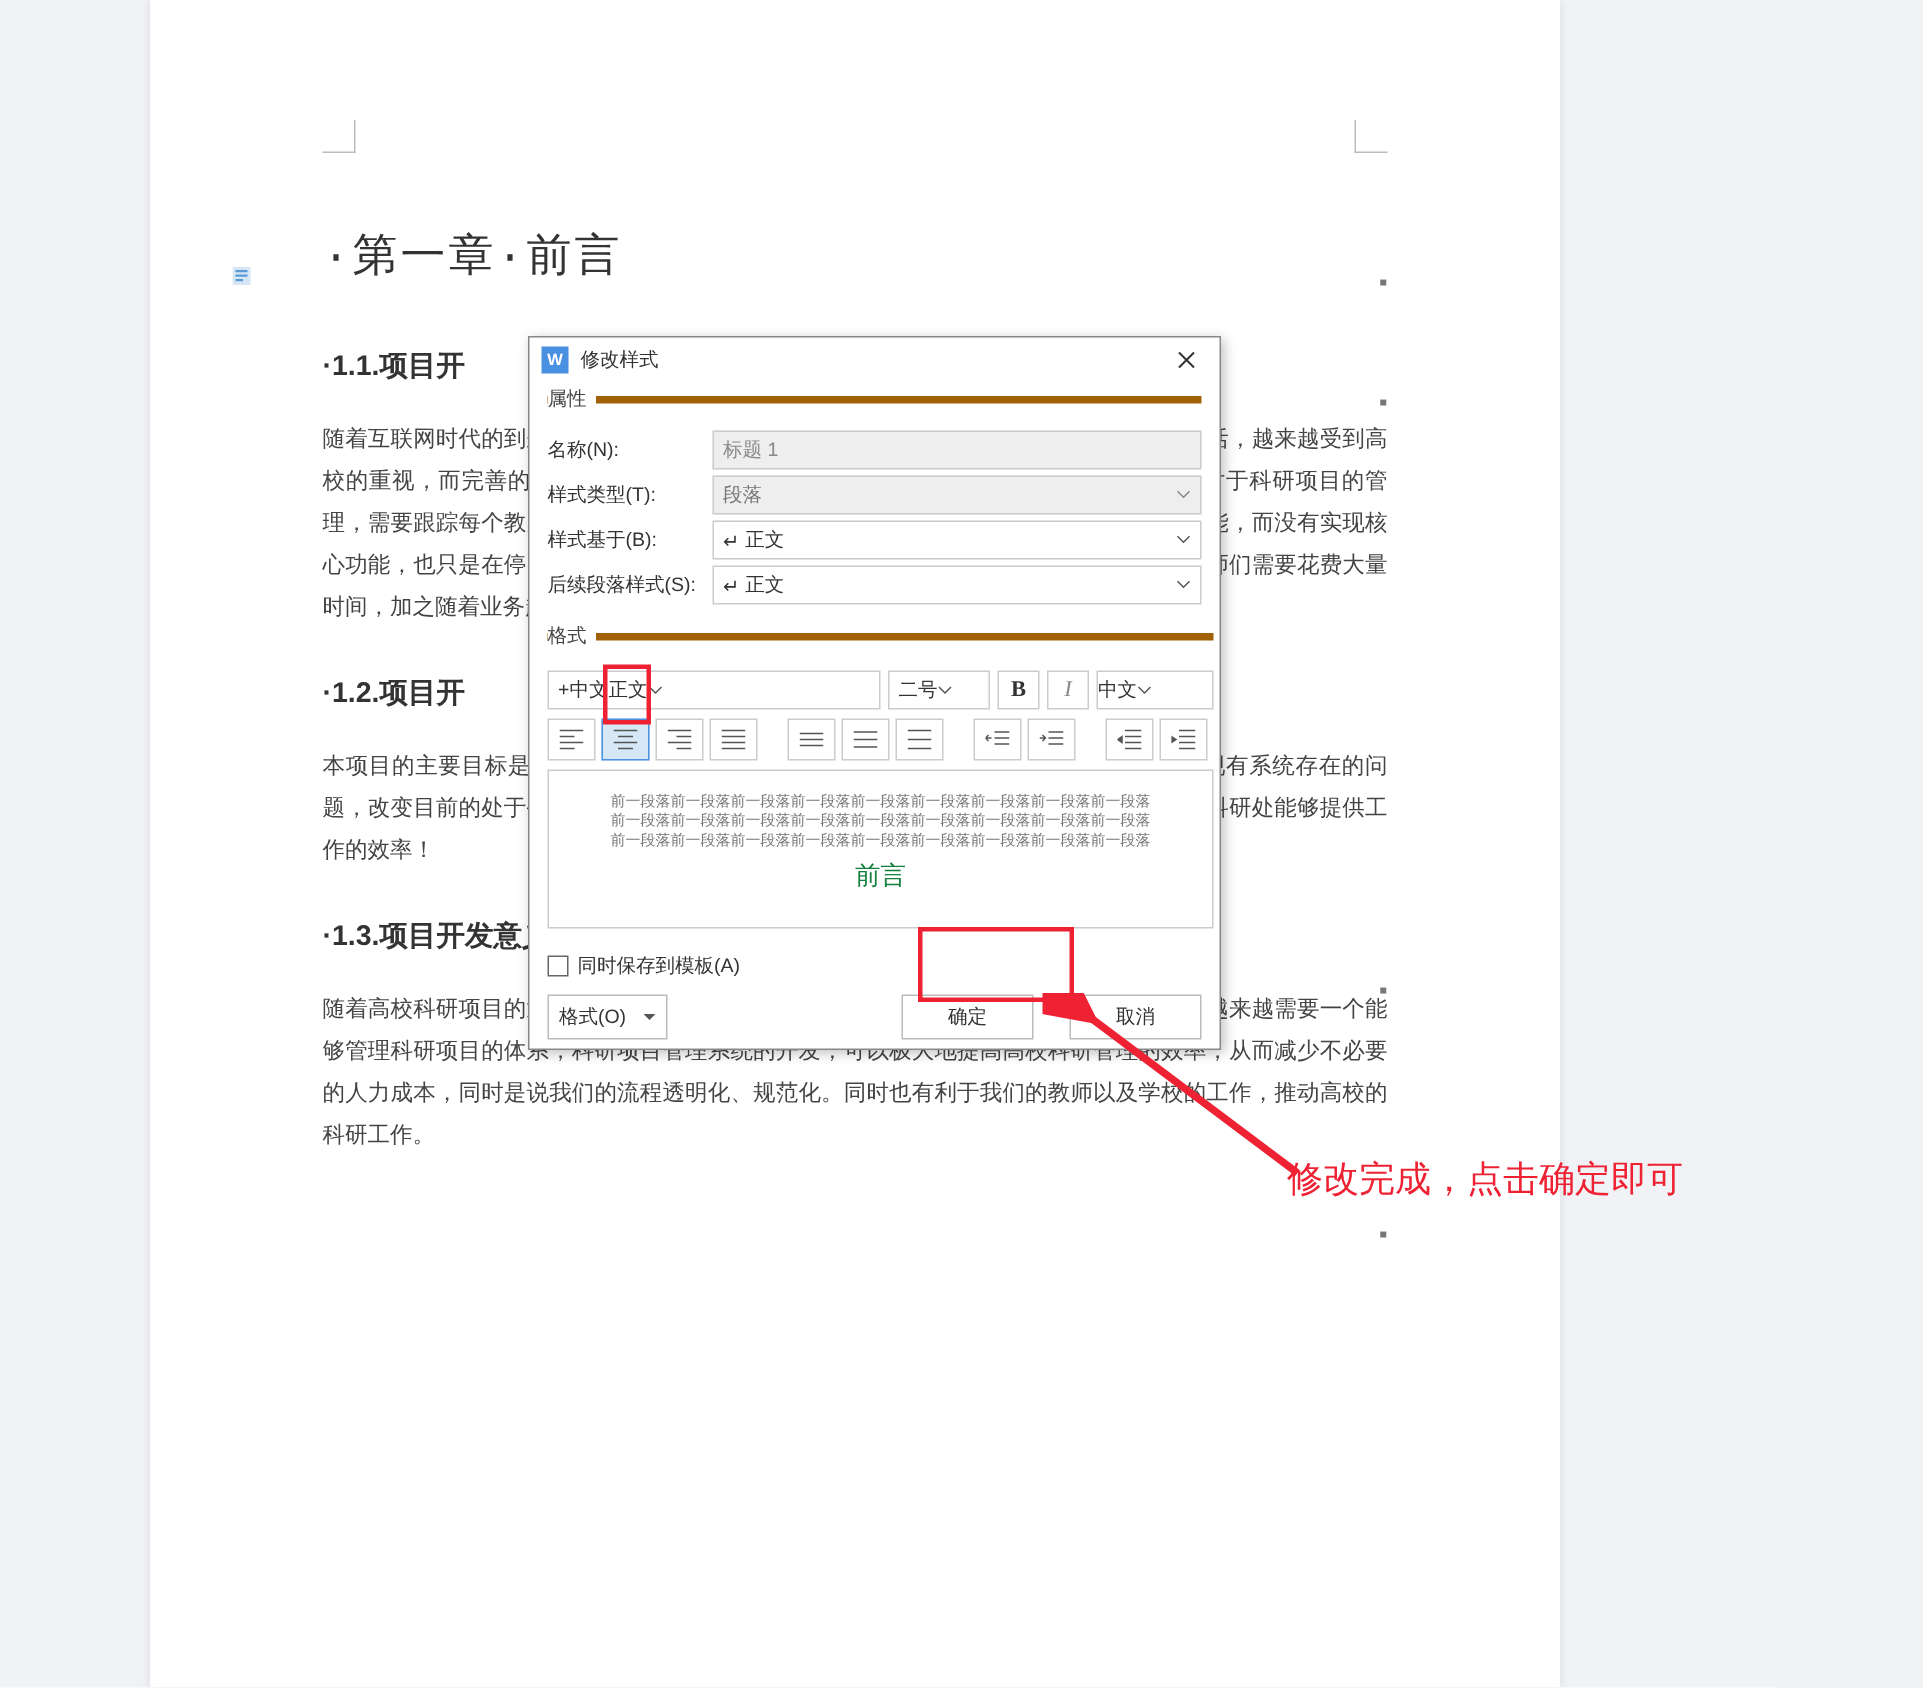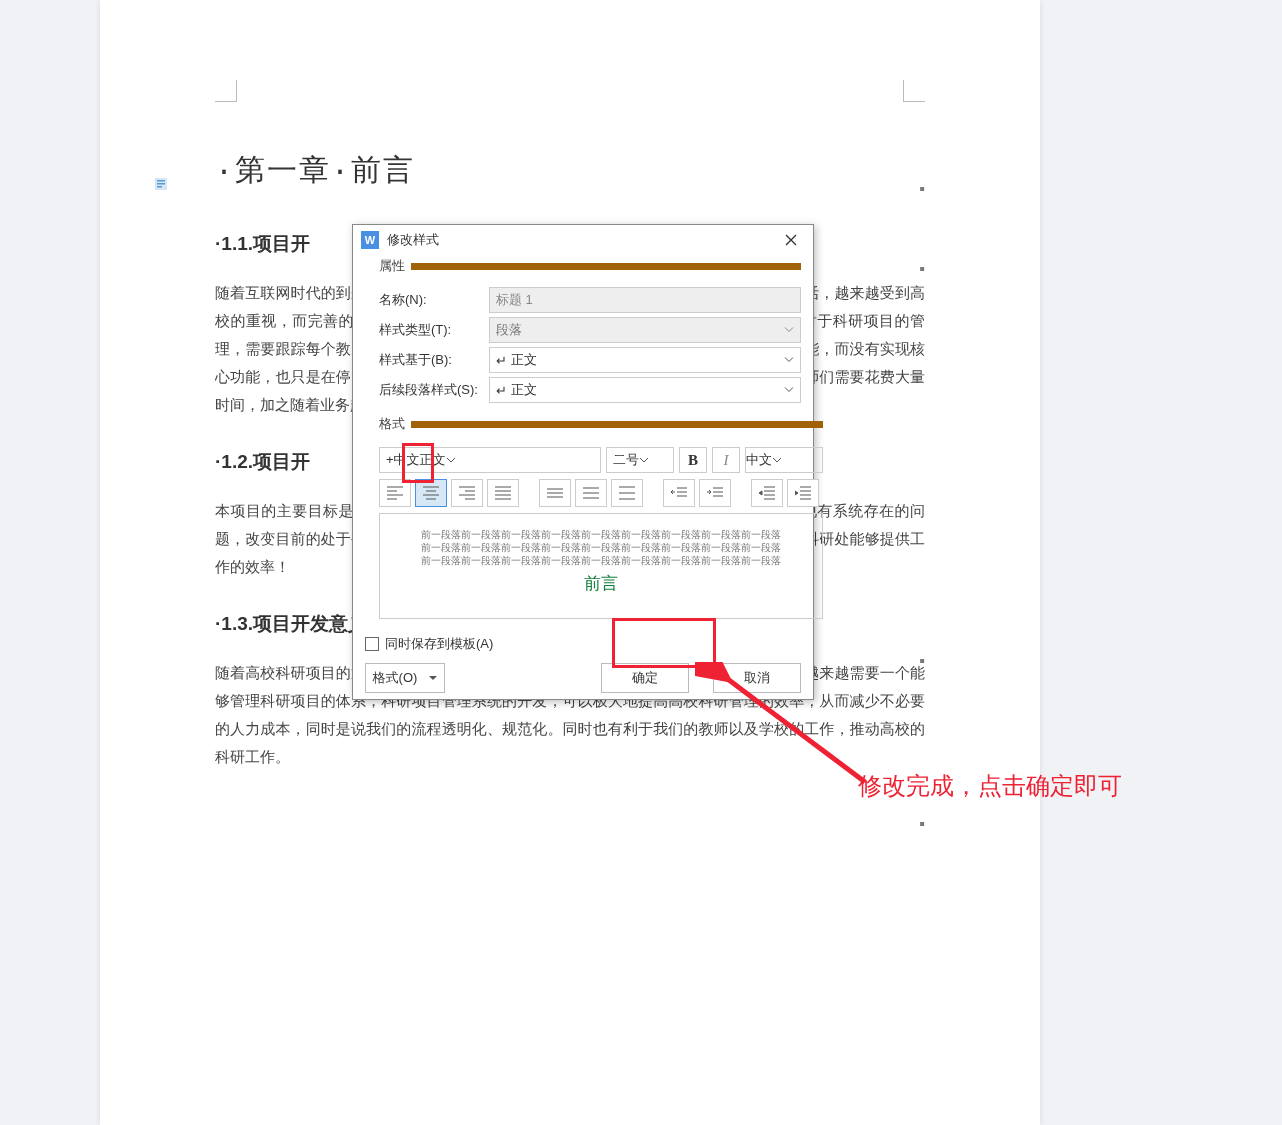--- a/index.html
+++ b/index.html
@@ -15,21 +15,21 @@
   .corner.tl{left:115px;top:80px;border-bottom:1px solid #bbb;border-right:1px solid #bbb;border-top:none;border-left:none;}
   .corner.tr{right:115px;top:80px;border-bottom:1px solid #bbb;border-left:1px solid #bbb;border-top:none;border-right:none;}
 
   
   .dlg{position:absolute;left:352px;top:224px;width:462px;background:#fff;border:1px solid #888;box-shadow:2px 2px 8px rgba(0,0,0,.25);font-family:"Microsoft YaHei",sans-serif;font-size:13px;color:#333;}
   .dlg-title{height:30px;display:flex;align-items:center;padding:0 8px;}
   .dlg-ico{width:18px;height:18px;background:#4a90e2;color:#fff;font-size:11px;font-weight:700;display:flex;align-items:center;justify-content:center;margin-right:8px;}
   .dlg-close{margin-left:auto;width:28px;height:22px;display:flex;align-items:center;justify-content:center;}
   .dlg-close svg{width:12px;height:12px;}
   .dlg-body{padding:2px 12px 6px 12px;}
-  fieldset{border:none;border-top:7px solid #a16207;padding:8px 0 4px 0;margin-bottom:4px;margin-left:14px;}
+  fieldset{border:none;border-top:5px solid #a16207;padding:8px 0 4px 0;margin-bottom:4px;}
   legend{padding-right:6px;color:#444;font-size:13px;}
   .row{display:flex;align-items:center;margin:4px 0;}
   .lab{width:110px;}
   .input,.sel{flex:1;height:26px;border:1px solid #ccc;background:#fff;padding:0 6px;display:flex;align-items:center;position:relative;}
   .sel.disabled{background:#eee;color:#777;}
   .sel .caret{position:absolute;right:6px;top:50%;transform:translateY(-50%);}
   .ret{display:inline-block;margin-right:4px;font-family:Arial;}
   .fmt-row{display:flex;align-items:flex-start;gap:5px;margin:6px 0;}
   .font-sel{flex:1;height:26px;border:1px solid #ccc;display:flex;align-items:center;padding:0 6px;position:relative;}
   .size-sel{width:68px;height:26px;border:1px solid #ccc;display:flex;align-items:center;padding:0 6px;position:relative;}

